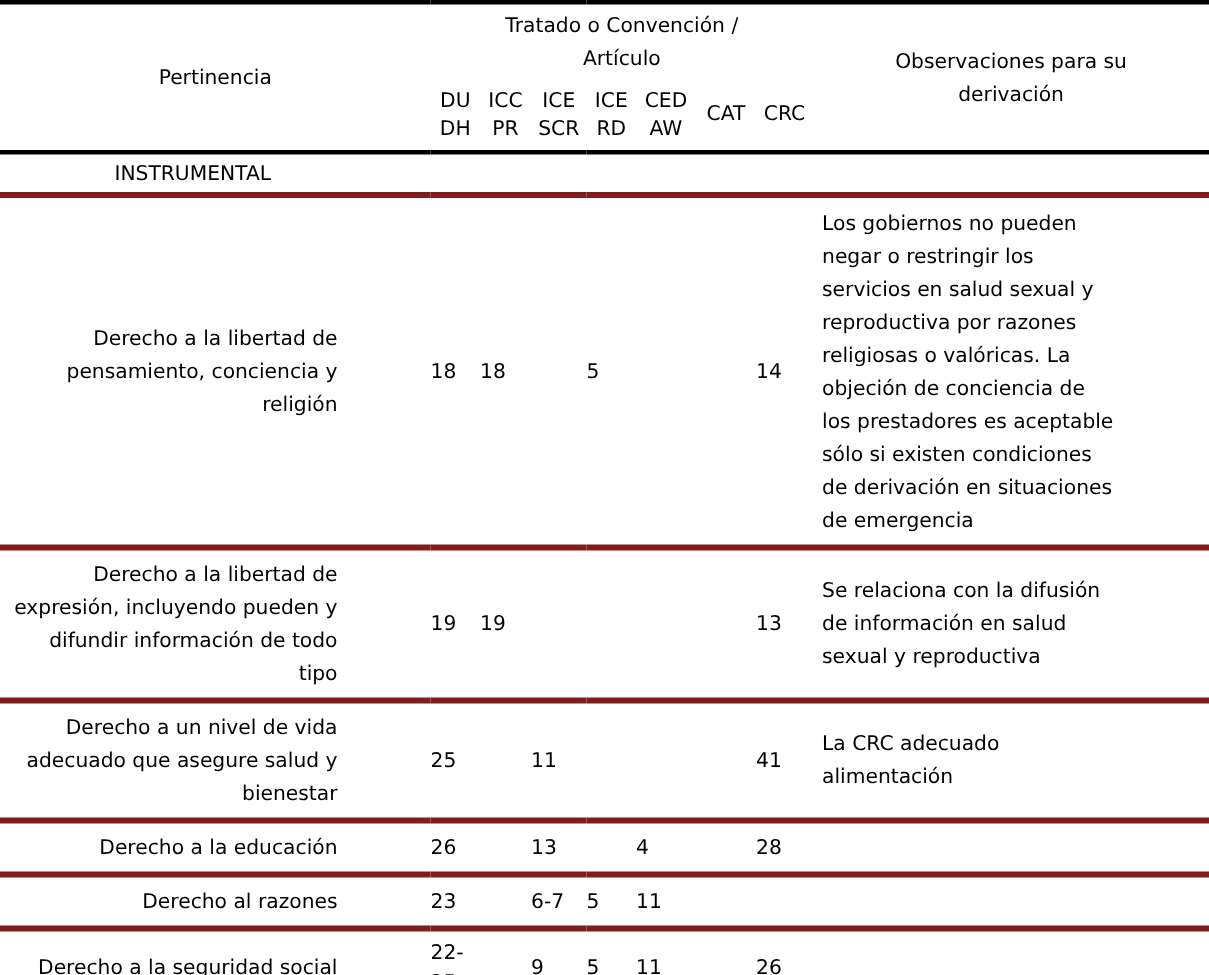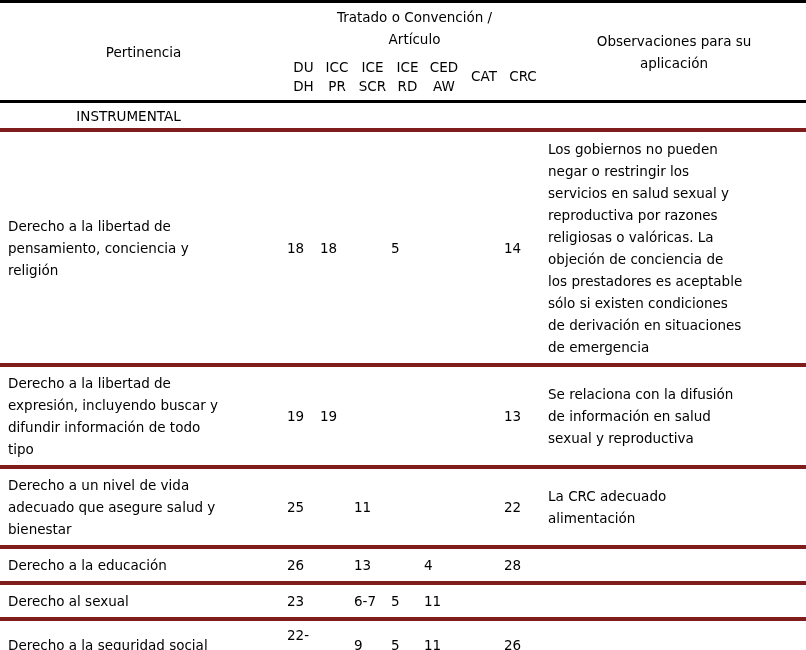--- a/index.html
+++ b/index.html
@@ -50,21 +50,21 @@
   th.pert-h, th.obs-h { border-bottom: 3px solid #000; }
 
   tbody td { border-bottom: 4px solid #7f1d1d; }
 
   tr.section-row td { height: 25px; }
   td.section {
     text-align: center;
     padding-right: 30px;
   }
   td.pert {
-    text-align: left;
+    text-align: right;
     padding: 5px 62px 5px 8px;
   }
   td.num {
     text-align: left;
     line-height: 20px;
   }
   td.obs {
     text-align: left;
     padding: 5px 63px 5px 6px;
   }
@@ -89,21 +89,21 @@
       <col class="c-cat">
       <col class="c-crc">
       <col class="c-obs">
   </colgroup>
   <thead>
     <tr class="group-row">
       <th class="pert-h" rowspan="2">Pertinencia</th>
       <th class="group-h" colspan="7">Tratado o Convención /
 Artículo</th>
       <th class="obs-h" rowspan="2">Observaciones para su
-aplicación</th>
+derivación</th>
     </tr>
     <tr class="abbr-row">
       <th>DU
 DH</th>
       <th>ICC
 PR</th>
       <th>ICE
 SCR</th>
       <th>ICE
 RD</th>
@@ -125,57 +125,57 @@
       <td class="num">18</td>
       <td class="num"></td>
       <td class="num">5</td>
       <td class="num"></td>
       <td class="num"></td>
       <td class="num">14</td>
       <td class="obs">Los gobiernos no pueden negar o restringir los servicios en salud sexual y reproductiva por razones religiosas o valóricas. La objeción de conciencia de los prestadores es aceptable sólo si existen condiciones de derivación en situaciones de emergencia</td>
     </tr>
 
     <tr class="r2">
-      <td class="pert">Derecho a la libertad de expresión, incluyendo buscar y difundir información de todo tipo</td>
+      <td class="pert">Derecho a la libertad de expresión, incluyendo pueden y difundir información de todo tipo</td>
       <td class="num">19</td>
       <td class="num">19</td>
       <td class="num"></td>
       <td class="num"></td>
       <td class="num"></td>
       <td class="num"></td>
       <td class="num">13</td>
       <td class="obs">Se relaciona con la difusión de información en salud sexual y reproductiva</td>
     </tr>
 
     <tr class="r3">
       <td class="pert">Derecho a un nivel de vida adecuado que asegure salud y bienestar</td>
       <td class="num">25</td>
       <td class="num"></td>
       <td class="num">11</td>
       <td class="num"></td>
       <td class="num"></td>
       <td class="num"></td>
-      <td class="num">22</td>
+      <td class="num">41</td>
       <td class="obs">La CRC adecuado alimentación</td>
     </tr>
 
     <tr class="r4">
       <td class="pert">Derecho a la educación</td>
       <td class="num">26</td>
       <td class="num"></td>
       <td class="num">13</td>
       <td class="num"></td>
       <td class="num">4</td>
       <td class="num"></td>
       <td class="num">28</td>
       <td class="obs"></td>
     </tr>
 
     <tr class="r5">
-      <td class="pert">Derecho al sexual</td>
+      <td class="pert">Derecho al razones</td>
       <td class="num">23</td>
       <td class="num"></td>
       <td class="num">6-7</td>
       <td class="num">5</td>
       <td class="num">11</td>
       <td class="num"></td>
       <td class="num"></td>
       <td class="obs"></td>
     </tr>
 

